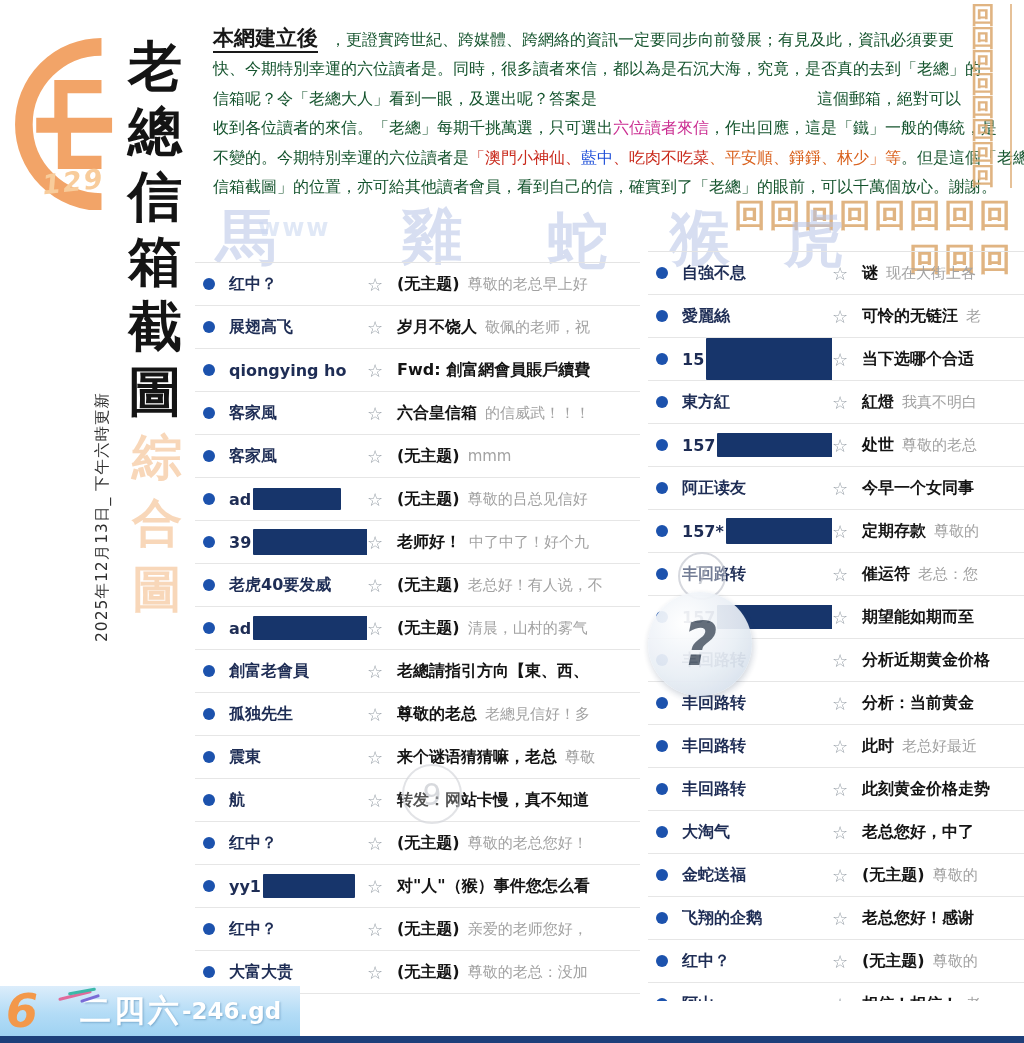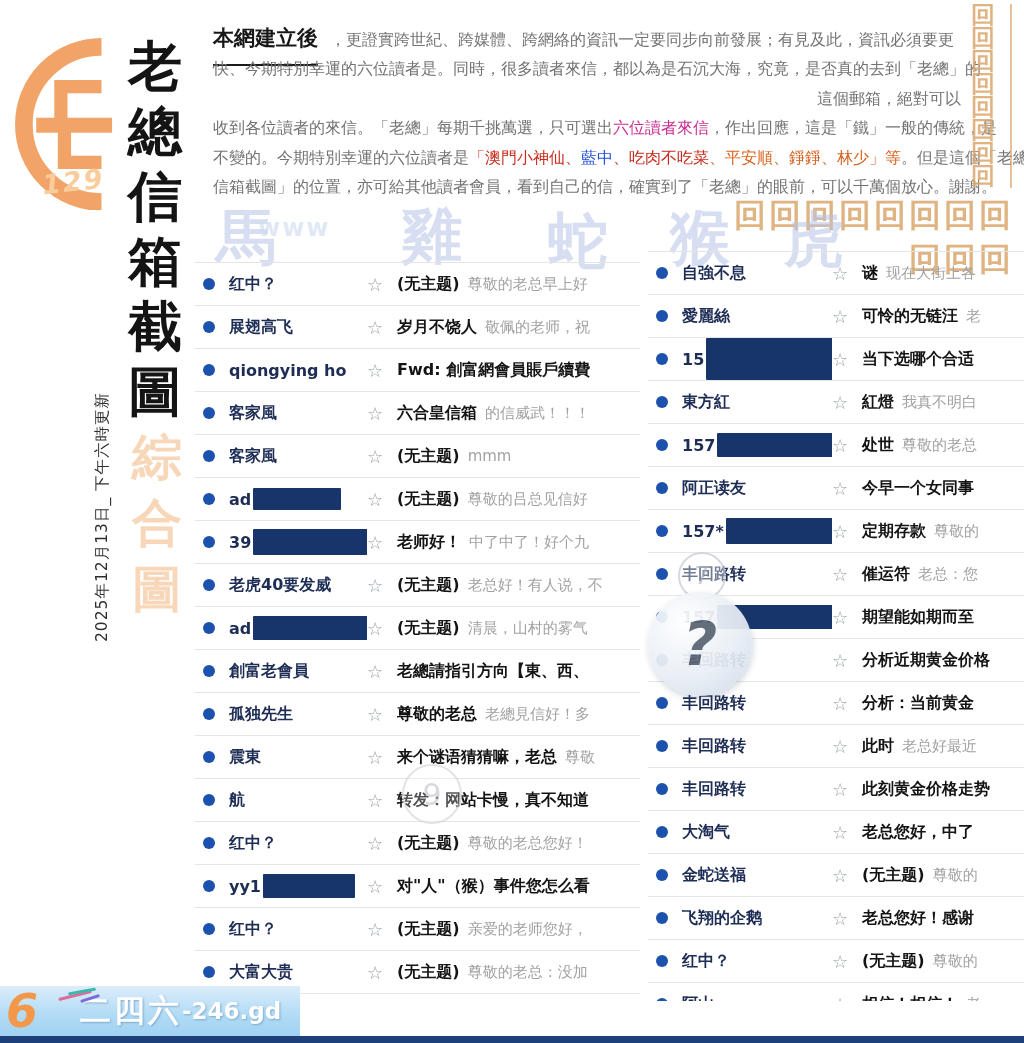--- a/index.html
+++ b/index.html
@@ -17,22 +17,22 @@
   .vsub{position:absolute;left:128px;top:424px;width:58px;text-align:center;}
   .vsub .schar{display:block;font-size:50px;line-height:66px;font-weight:bold;color:rgba(238,160,88,0.42);}
   .vdate{position:absolute;left:92px;top:642px;width:400px;transform:rotate(-90deg);
       transform-origin:0 0;font-size:15.5px;color:#2e2e2e;letter-spacing:1px;white-space:nowrap;}
 
   
   .intro{position:absolute;left:213px;top:24px;width:748px;font-size:16px;color:#171717;}
   .iline{line-height:29.4px;white-space:nowrap;}
   .gapline{display:flex;}
   .flexgap{flex:1;}
-  .lead{font-size:21px;font-weight:bold;border-bottom:2px solid #1a1a1a;padding-bottom:14px;margin-right:12px;}
-  .c-k{color:#737373;}
+  .lead{font-size:21px;font-weight:bold;border-bottom:2px solid #1a1a1a;padding-bottom:1px;margin-right:12px;}
+  .c-k{color:#14532d;}
   .c-m{color:#cb2f92;}
   .c-r{color:#c92a1c;}
   .c-b{color:#1d4ed8;}
   .c-o{color:#d9611d;}
 
   
   .meander-col{position:absolute;right:12px;top:4px;width:46px;text-align:center;
       color:rgba(219,167,108,0.85);font-size:24px;line-height:23px;font-weight:bold;
       border-right:2px solid rgba(219,167,108,0.7);padding-right:4px;}
   .meander-col span{display:block;}
@@ -117,20 +117,21 @@
     <span class="schar">綜</span>
     <span class="schar">合</span>
     <span class="schar">圖</span>
   </div>
 <div class="vdate">2025年12月13日_ 下午六時更新</div>
 
 <div class="intro">
     <div class="iline"><span class="lead">本網建立後</span><span class="c-k">，更證實跨世紀、跨媒體、跨網絡的資訊一定要同步向前發展；有見及此，資訊必須要更</span></div>
     <div class="iline"><span class="c-k">快、今期特別幸運的六位讀者是。同時，很多讀者來信，都以為是石沉大海，究竟，是否真的去到「老總」的</span></div>
     <div class="iline gapline">
+      <span class="c-k">信箱呢？令「老總大人」看到一眼，及選出呢？答案是</span>
       <span class="flexgap"></span>
       <span class="c-k">這個郵箱，絕對可以</span>
     </div>
     <div class="iline"><span class="c-k">收到各位讀者的來信。「老總」每期千挑萬選，只可選出</span><span class="c-m">六位讀者來信</span><span class="c-k">，作出回應，這是「鐵」一般的傳統，是</span></div>
     <div class="iline"><span class="c-k">不變的。今期特別幸運的六位讀者是</span><span class="c-r">「澳門小神仙</span><span class="c-r">、</span><span class="c-b">藍中</span><span class="c-r">、</span><span class="c-r">吃肉不吃菜</span><span class="c-o">、</span><span class="c-o">平安順</span><span class="c-o">、</span><span class="c-o">錚錚</span><span class="c-o">、</span><span class="c-o">林少</span><span class="c-o">」等</span><span class="c-k">。但是這個「老總</span></div>
     <div class="iline"><span class="c-k">信箱截圖」的位置，亦可給其他讀者會員，看到自己的信，確實到了「老總」的眼前，可以千萬個放心。謝謝。</span></div>
   </div>
 
 <div class="meander-col">
     <span>回</span>

